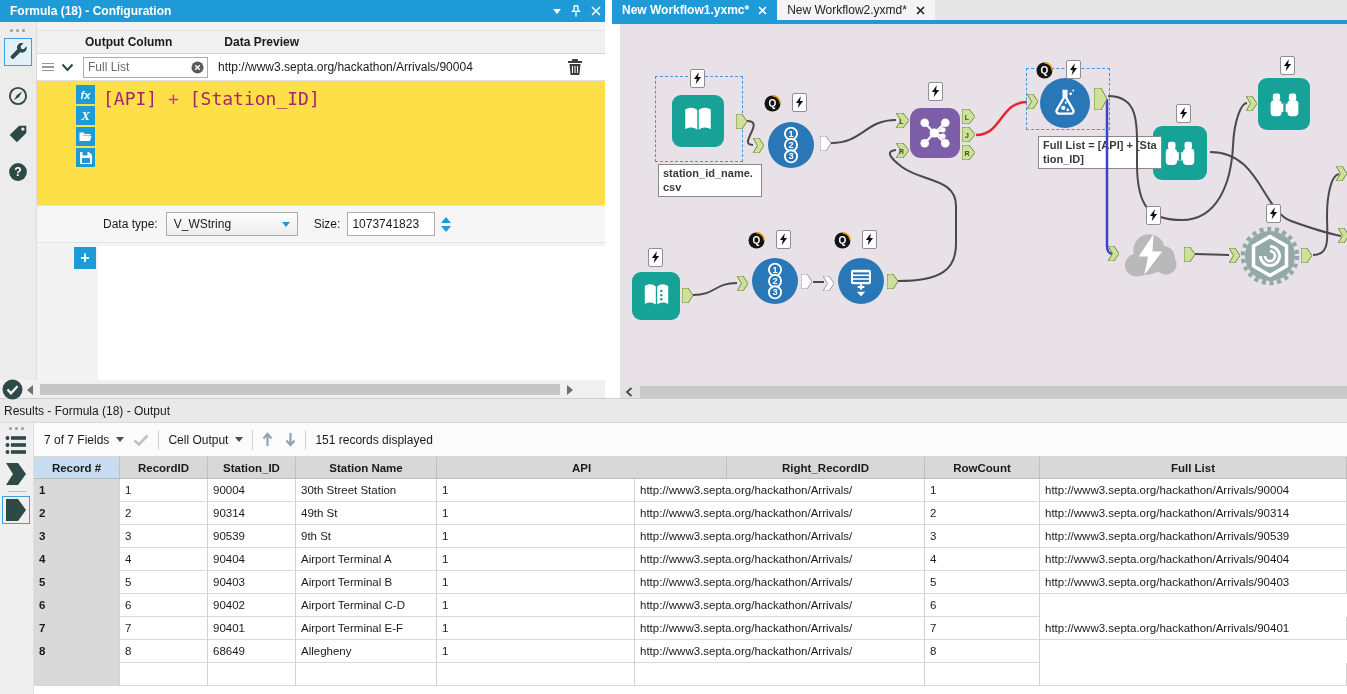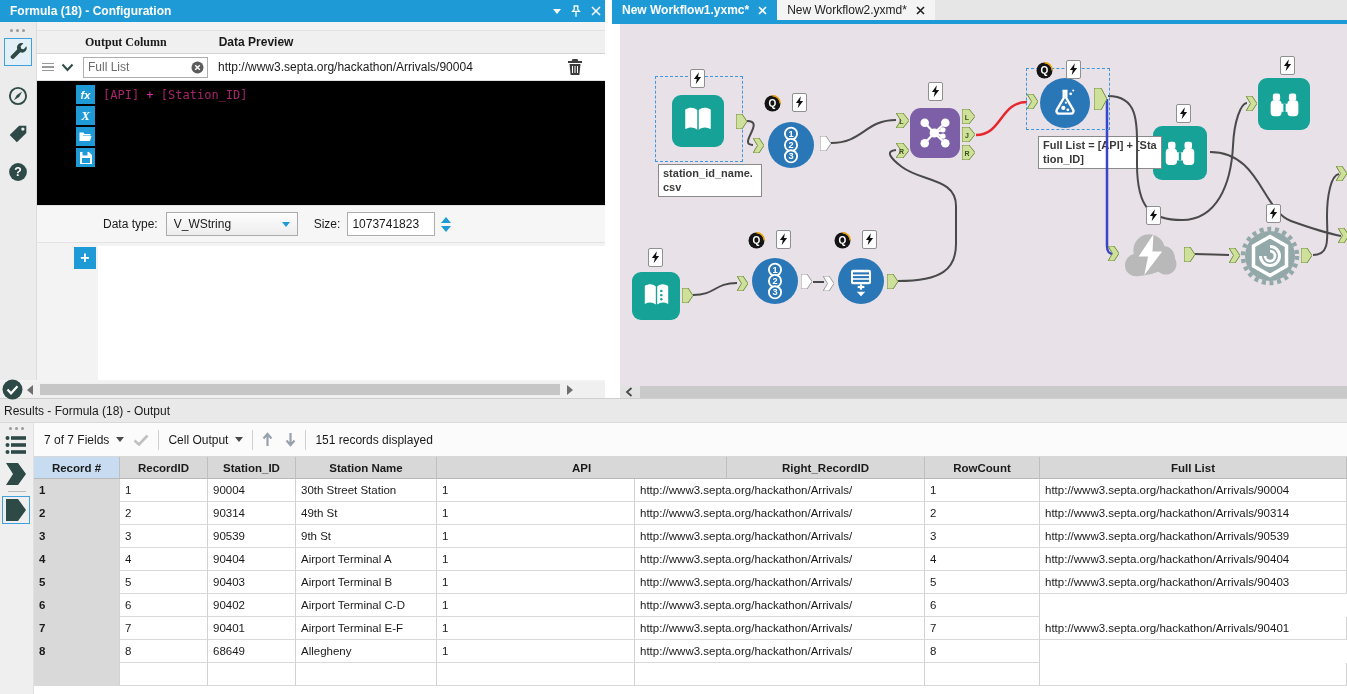--- a/index.html
+++ b/index.html
@@ -12,23 +12,23 @@
   .titlebar { left:0; top:0; width:605px; height:22px; background:#1e9bd7; color:#fff; font-weight:bold; display:flex; align-items:center; padding-left:10px; }
   .titlebar-icons { position:absolute; right:4px; top:0; height:22px; display:flex; align-items:center; gap:9px; }
   .cfg-toolstrip { left:0; top:22px; width:37px; height:358px; background:#ececec; border-right:1px solid #dcdcdc; }
   .grip-dots { display:flex; gap:3px; }
   .grip-dots i { width:3px; height:3px; border-radius:50%; background:#9a9a9a; display:block; }
   .tool-btn { position:absolute; width:28px; height:28px; display:flex; align-items:center; justify-content:center; border:1px solid transparent; }
   .tool-btn.sel { border:1px solid #3f9fdf; background:#e4f0f8; }
   .cfg-grid-head { left:37px; top:30px; width:568px; height:24px; background:#f0f0f0; border-bottom:1px solid #d4d4d4; border-top:1px solid #e2e2e2; display:flex; align-items:center; font-weight:bold; }
   .cfg-row { left:37px; top:54px; width:568px; height:27px; background:#fff; border-bottom:1px solid #e0e0e0; display:flex; align-items:center; }
   .txt-input { border:1px solid #aeaeae; background:#fff; height:21px; display:flex; align-items:center; padding:0 4px; color:#6b6b6b; }
-  .formula-zone { left:37px; top:81px; width:568px; height:124px; background:#000000; }
+  .formula-zone { left:37px; top:81px; width:568px; height:124px; background:#fde047; }
   .blue-sq { width:19px; height:19px; background:#1e9bd7; color:#fff; display:flex; align-items:center; justify-content:center; margin-bottom:2px; font-style:italic; font-weight:bold; font-size:11px; cursor:default; }
-  .formula-text { font-family:"DejaVu Sans Mono", monospace; font-size:12px; }
+  .formula-text { font-family:"DejaVu Sans Mono", monospace; font-size:18px; }
   .dtype-row { left:37px; top:205px; width:568px; height:38px; background:#f6f6f6; border-top:1px solid #e3e3e3; border-bottom:1px solid #e3e3e3; display:flex; align-items:center; }
   .dropdown { border:1px solid #ababab; background:linear-gradient(#fdfdfd,#ededed); height:24px; display:flex; align-items:center; justify-content:space-between; padding:0 7px; }
   .caret-down { width:0; height:0; border-left:4px solid transparent; border-right:4px solid transparent; border-top:5px solid #1e9bd7; }
   .caret-down.dark { border-top-color:#4a4a4a; }
   .caret-down.white { border-top-color:#fff; }
   .spin { display:flex; flex-direction:column; gap:3px; margin-left:6px; }
   .spin b { width:0; height:0; border-left:5px solid transparent; border-right:5px solid transparent; display:block; }
   .spin .up { border-bottom:6px solid #1e9bd7; }
   .spin .dn { border-top:6px solid #1e9bd7; }
   .add-btn { left:74px; top:247px; width:22px; height:22px; background:#1e9bd7; color:#fff; font-weight:bold; font-size:16px; display:flex; align-items:center; justify-content:center; }
@@ -116,21 +116,21 @@
       </span>
       <span class="tool-btn abs" style="left:4px; top:136px;">
         <svg width="20" height="20" viewBox="0 0 18 18">
             <circle cx="9" cy="9" r="8" fill="#2e4a47"></circle>
             <text x="9" y="13" font-size="11" font-weight="bold" fill="#fff" text-anchor="middle">?</text>
           </svg>
       </span>
     </div>
 
     <div class="cfg-grid-head abs">
-      <span style="margin-left:48px;font-family:Liberation Serif, serif;">Output Column</span>
+      <span style="margin-left:48px;">Output Column</span>
       <span style="margin-left:52px;">Data Preview</span>
     </div>
 
     <div class="cfg-row abs">
       <span style="margin-left:5px; display:flex; flex-direction:column; gap:2px;">
         <i style="width:12px;height:1.5px;background:#9a9a9a;display:block"></i>
         <i style="width:12px;height:1.5px;background:#9a9a9a;display:block"></i>
         <i style="width:12px;height:1.5px;background:#9a9a9a;display:block"></i>
       </span>
       <svg width="13" height="9" viewBox="0 0 13 9" style="margin-left:7px;">

